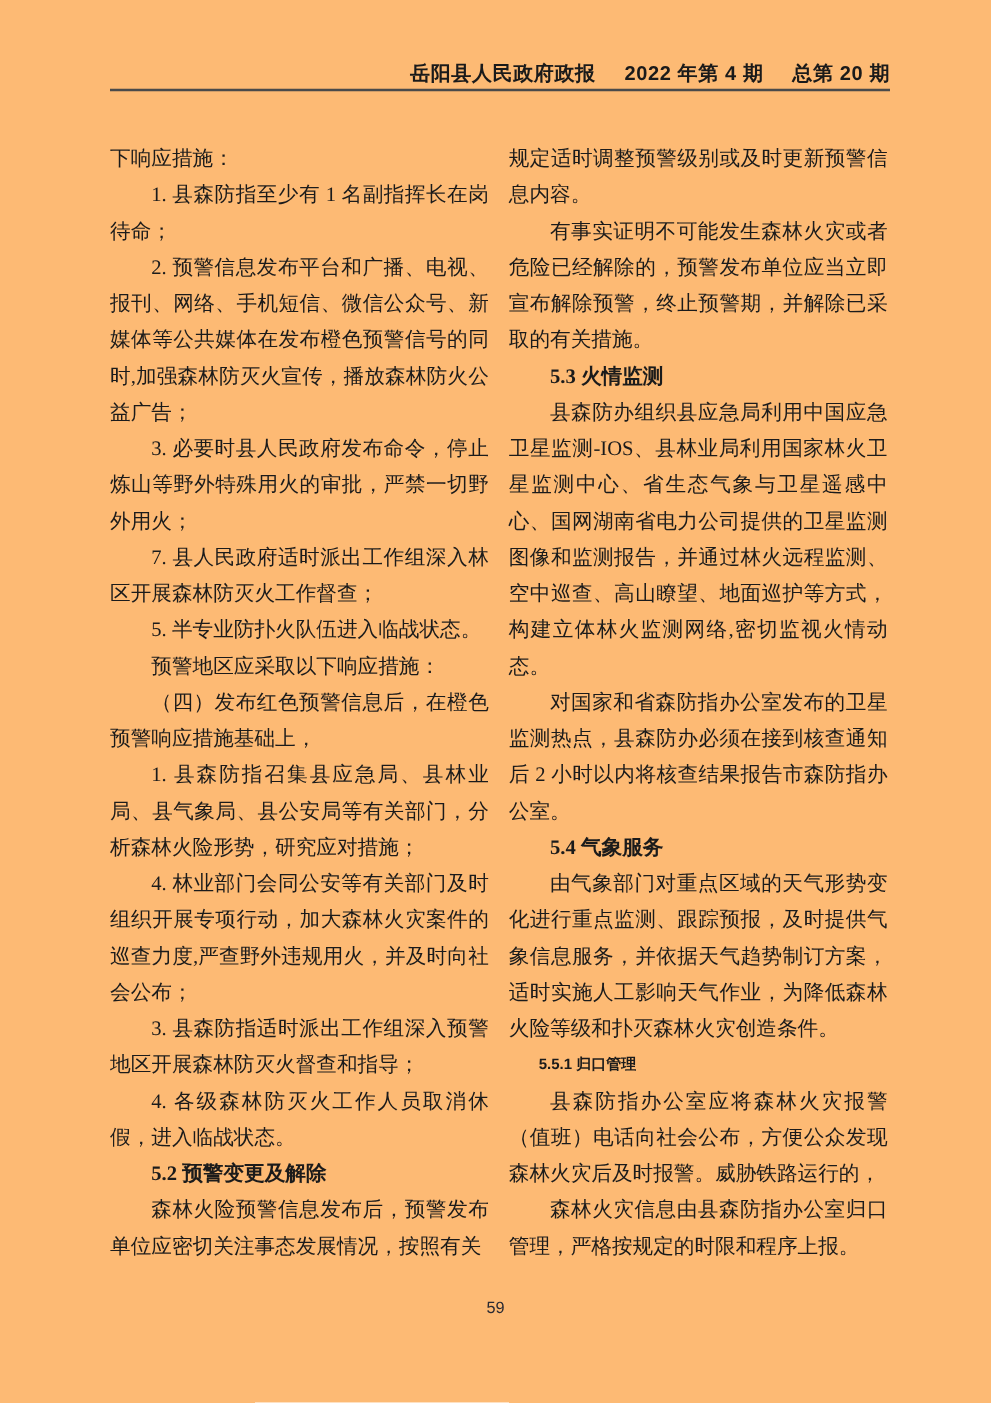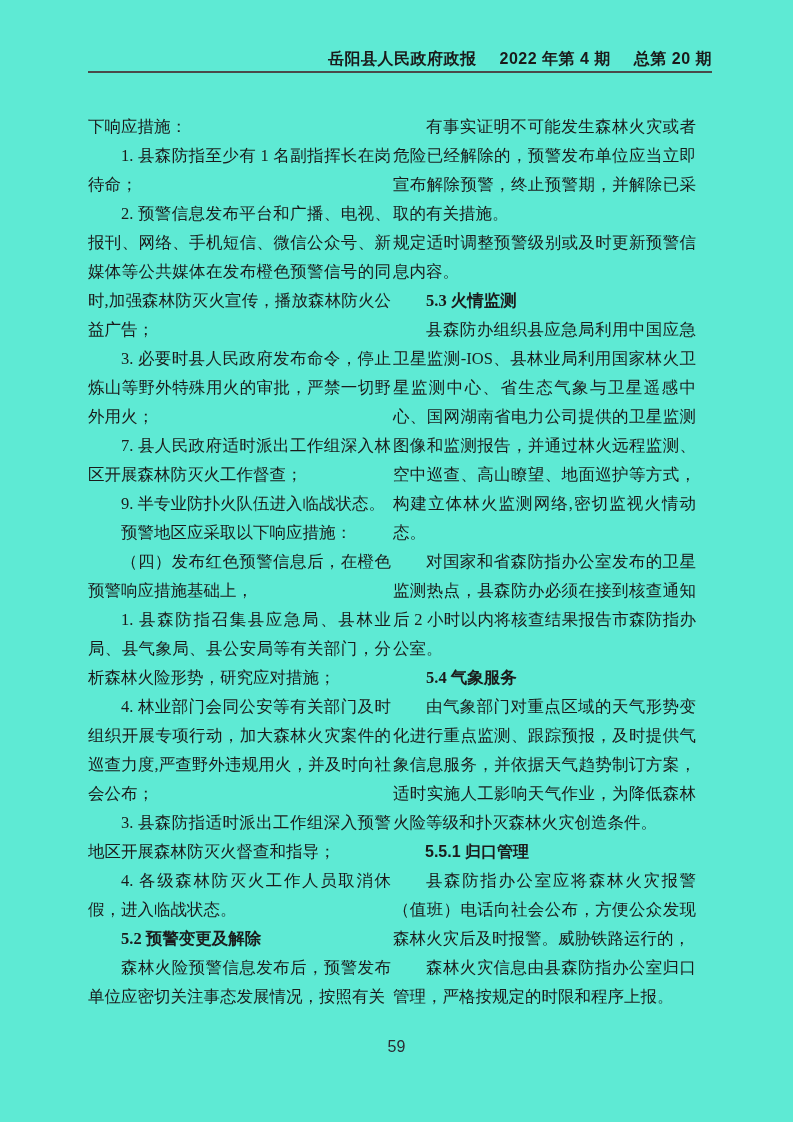--- a/index.html
+++ b/index.html
@@ -4,21 +4,21 @@
 <style>
   html, body {
     margin: 0;
     padding: 0;
     background: #ffffff;
   }
   .page {
     position: relative;
     width: 793px;
     height: 1122px;
-    background: #5eead4;
+    background: #fdba74;
     color: #1b1b1b;
     font-family: "Liberation Serif", "DejaVu Serif", serif;
     overflow: hidden;
   }
   
   .header-text {
     position: absolute;
     top: 49px;
     left: 88px;
     right: 81px;
@@ -39,47 +39,47 @@
     height: 2px;
     background: #4a4a4a;
   }
   
   .columns {
     position: absolute;
     top: 112px;
     left: 88px;
     width: 624px;
     display: flex;
-    gap: 2px;
+    gap: 16px;
   }
   .column {
     width: 303px;
     font-size: 16.5px;
     line-height: 29px;
   }
   .para {
     margin: 0;
     text-align: justify;
     text-justify: inter-ideograph;
   }
   .para.indent { text-indent: 2em; }
   .para.h2 { font-weight: 700; }
   .para.h3 {
     font-weight: 700;
     font-family: "Liberation Sans", "DejaVu Sans", sans-serif;
-    font-size: 16px;
+    font-size: 12px;
   }
   
   .footer {
     position: absolute;
     top: 1038px;
     left: 0;
     width: 100%;
     text-align: center;
-    font-size: 16px;
+    font-size: 13px;
     color: #2b2b33;
     font-family: "Liberation Sans", "DejaVu Sans", sans-serif;
   }
 </style>
 </head>
 <body>
 
 <div class="page">
 
   <header>
@@ -91,33 +91,33 @@
     <div class="header-rule"></div>
   </header>
 
   <main class="columns">
     <section class="column" id="col-left">
         <p class="para ">下响应措施：</p>
         <p class="para  indent">1. 县森防指至少有 1 名副指挥长在岗待命；</p>
         <p class="para  indent">2. 预警信息发布平台和广播、电视、报刊、网络、手机短信、微信公众号、新媒体等公共媒体在发布橙色预警信号的同时,加强森林防灭火宣传，播放森林防火公益广告；</p>
         <p class="para  indent">3. 必要时县人民政府发布命令，停止炼山等野外特殊用火的审批，严禁一切野外用火；</p>
         <p class="para  indent">7. 县人民政府适时派出工作组深入林区开展森林防灭火工作督查；</p>
-        <p class="para  indent">9. 半专业防扑火队伍进入临战状态。</p>
+        <p class="para  indent">5. 半专业防扑火队伍进入临战状态。</p>
         <p class="para  indent">预警地区应采取以下响应措施：</p>
         <p class="para  indent">（四）发布红色预警信息后，在橙色预警响应措施基础上，</p>
         <p class="para  indent">1. 县森防指召集县应急局、县林业局、县气象局、县公安局等有关部门，分析森林火险形势，研究应对措施；</p>
         <p class="para  indent">4. 林业部门会同公安等有关部门及时组织开展专项行动，加大森林火灾案件的巡查力度,严查野外违规用火，并及时向社会公布；</p>
         <p class="para  indent">3. 县森防指适时派出工作组深入预警地区开展森林防灭火督查和指导；</p>
         <p class="para  indent">4. 各级森林防灭火工作人员取消休假，进入临战状态。</p>
         <p class="para h2 indent">5.2 预警变更及解除</p>
         <p class="para  indent">森林火险预警信息发布后，预警发布单位应密切关注事态发展情况，按照有关</p>
       </section>
     <section class="column" id="col-right">
+        <p class="para ">规定适时调整预警级别或及时更新预警信息内容。</p>
         <p class="para  indent">有事实证明不可能发生森林火灾或者危险已经解除的，预警发布单位应当立即宣布解除预警，终止预警期，并解除已采取的有关措施。</p>
-        <p class="para ">规定适时调整预警级别或及时更新预警信息内容。</p>
         <p class="para h2 indent">5.3 火情监测</p>
         <p class="para  indent">县森防办组织县应急局利用中国应急卫星监测-IOS、县林业局利用国家林火卫星监测中心、省生态气象与卫星遥感中心、国网湖南省电力公司提供的卫星监测图像和监测报告，并通过林火远程监测、空中巡查、高山瞭望、地面巡护等方式，构建立体林火监测网络,密切监视火情动态。</p>
         <p class="para  indent">对国家和省森防指办公室发布的卫星监测热点，县森防办必须在接到核查通知后 2 小时以内将核查结果报告市森防指办公室。</p>
         <p class="para h2 indent">5.4 气象服务</p>
         <p class="para  indent">由气象部门对重点区域的天气形势变化进行重点监测、跟踪预报，及时提供气象信息服务，并依据天气趋势制订方案，适时实施人工影响天气作业，为降低森林火险等级和扑灭森林火灾创造条件。</p>
         <p class="para h3 indent">5.5.1 归口管理</p>
         <p class="para  indent">县森防指办公室应将森林火灾报警（值班）电话向社会公布，方便公众发现森林火灾后及时报警。威胁铁路运行的，</p>
         <p class="para  indent">森林火灾信息由县森防指办公室归口管理，严格按规定的时限和程序上报。</p>
       </section>
   </main>

